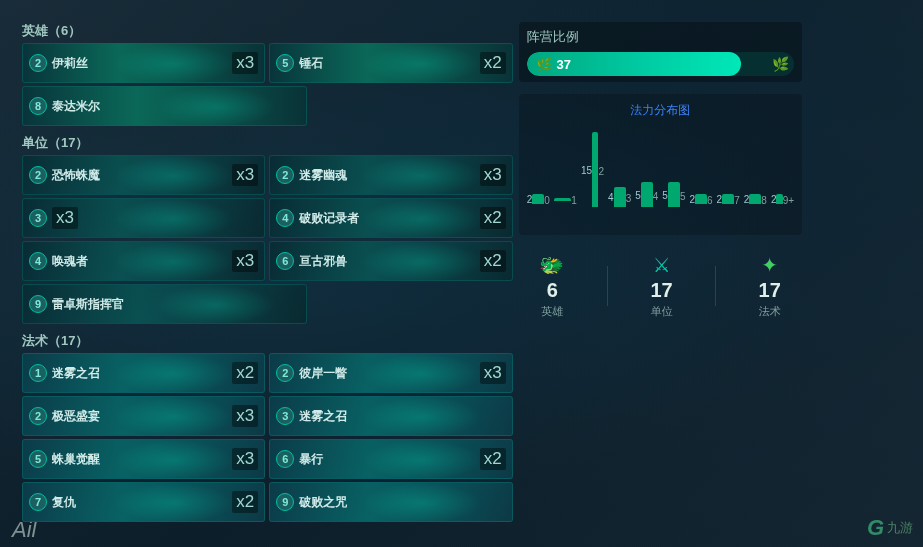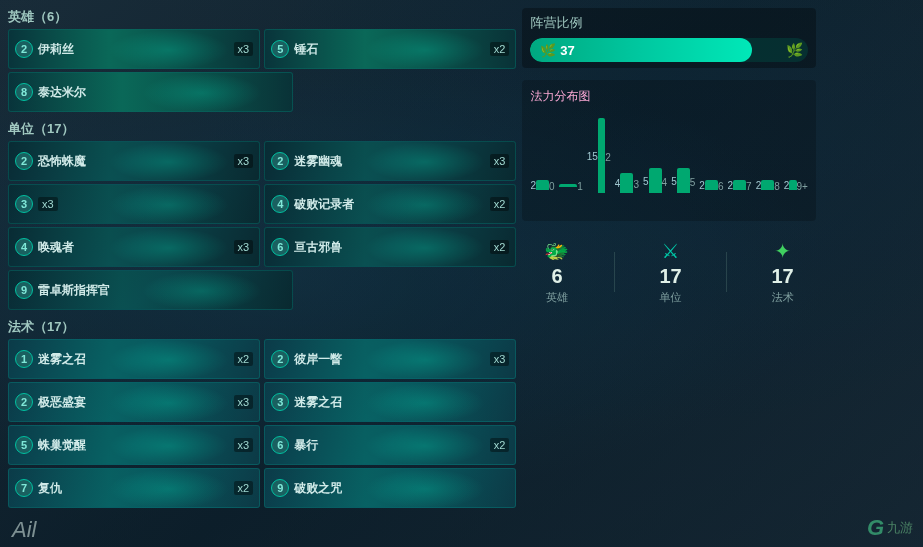--- a/index.html
+++ b/index.html
@@ -30,21 +30,21 @@
         linear-gradient(to bottom, rgba(20,50,70,0.3) 0%, rgba(10,30,45,0.5) 100%);
       opacity: 0.7;
     }
 
     .main-container {
       position: relative;
       z-index: 1;
       display: flex;
       width: 824px;
       height: 547px;
-      padding: 8px;
+      padding: 22px;
       gap: 6px;
     }
 
     
     .left-col {
       width: 580px;
       display: flex;
       flex-direction: column;
       gap: 4px;
     }
@@ -133,21 +133,21 @@
       z-index: 2;
       font-size: 12px;
       color: #d0eae8;
       font-weight: bold;
       flex: 1;
     }
 
     .card-count {
       position: relative;
       z-index: 2;
-      font-size: 11px;
+      font-size: 17px;
       color: #a0d8d0;
       background: rgba(0,0,0,0.4);
       padding: 1px 4px;
       border-radius: 2px;
     }
 
     
     .right-col {
       width: 335px;
       display: flex;
@@ -201,22 +201,23 @@
 
     
     .mana-section {
       background: rgba(0,0,0,0.2);
       border-radius: 4px;
       padding: 8px;
     }
 
     .mana-header {
       font-size: 12px;
-      color: #f9a8d4;
+      color: #3b82f6;
       margin-bottom: 8px;
+      text-align: center;
     }
 
     .chart-area {
       display: flex;
       align-items: flex-end;
       gap: 4px;
       height: 100px;
       position: relative;
       padding-bottom: 20px;
     }

